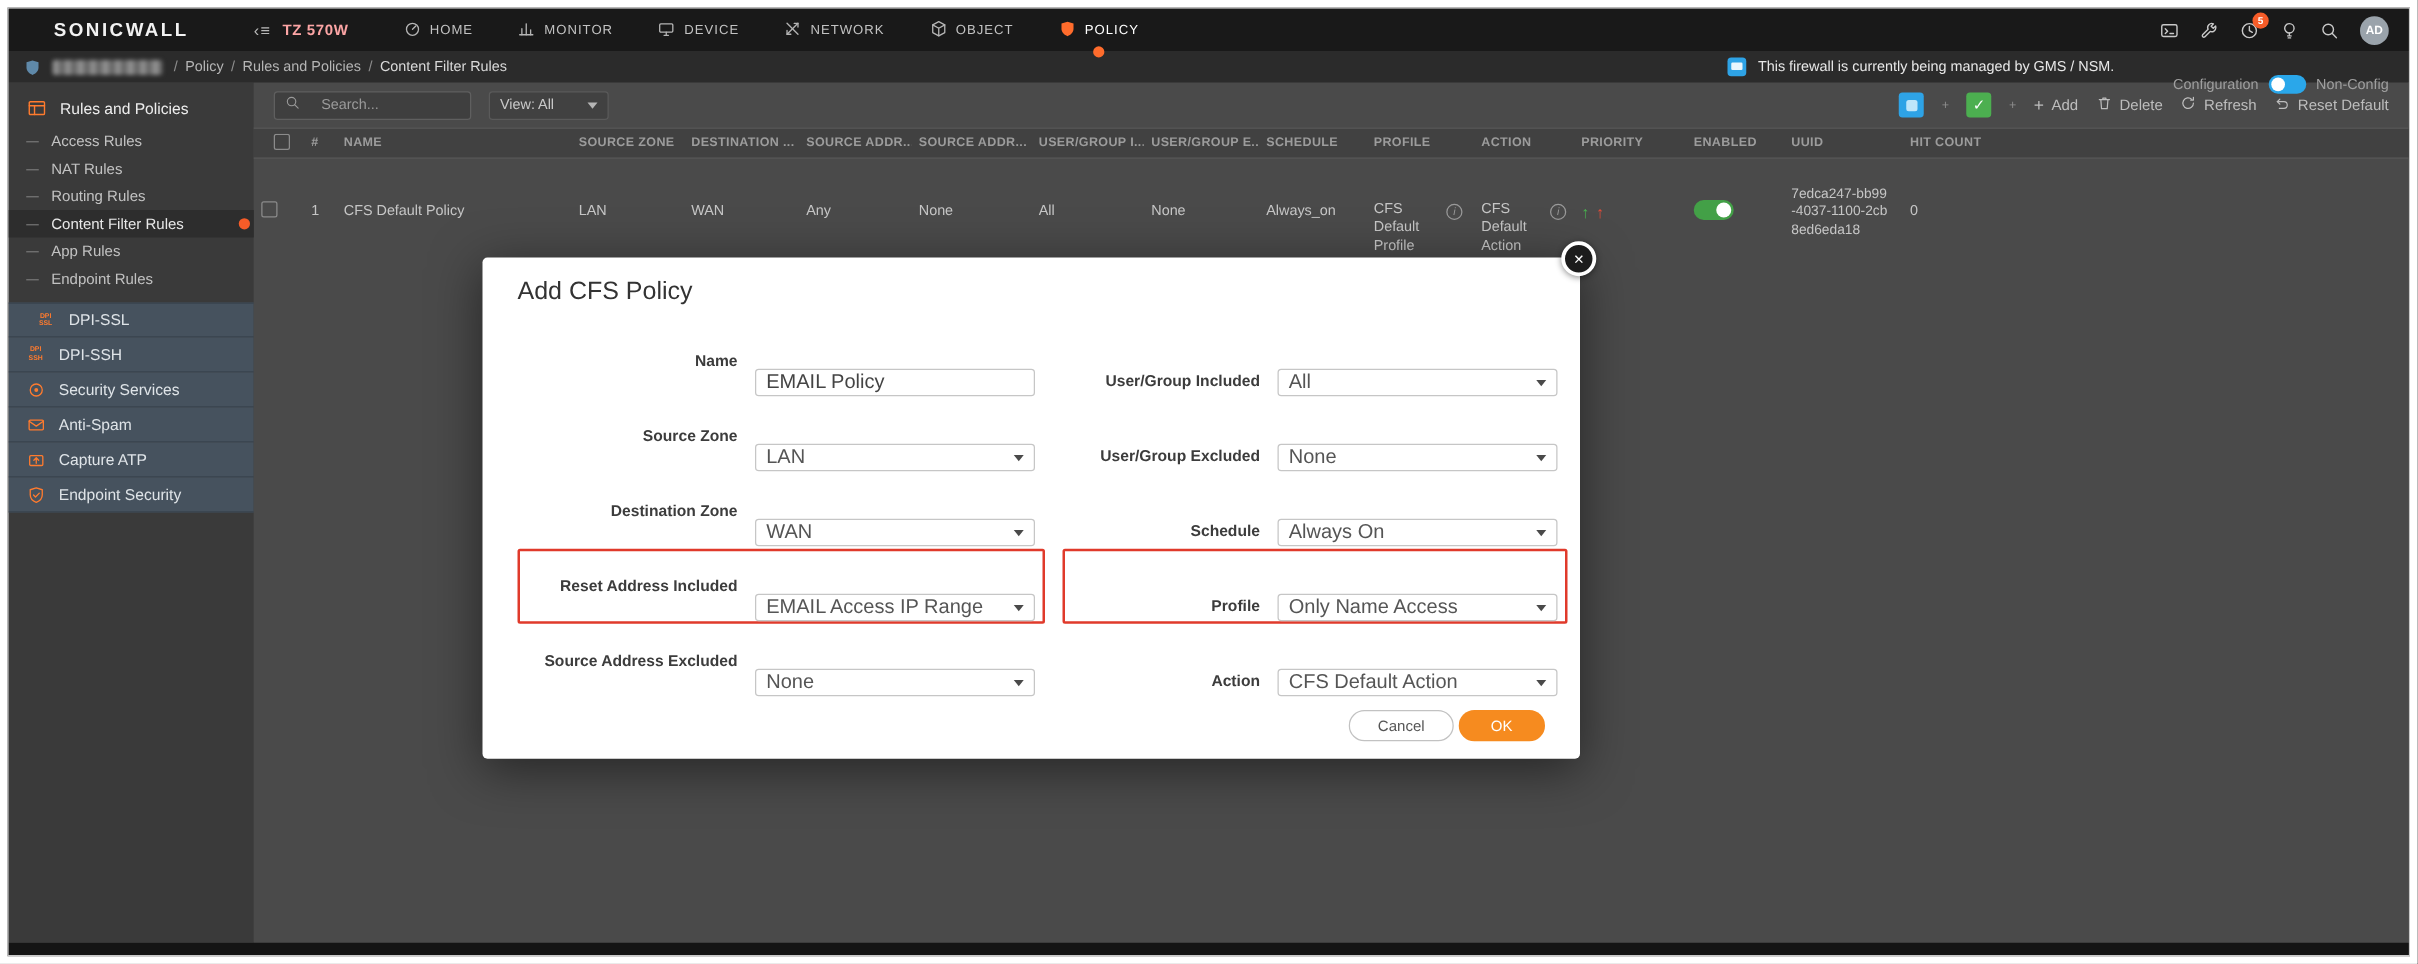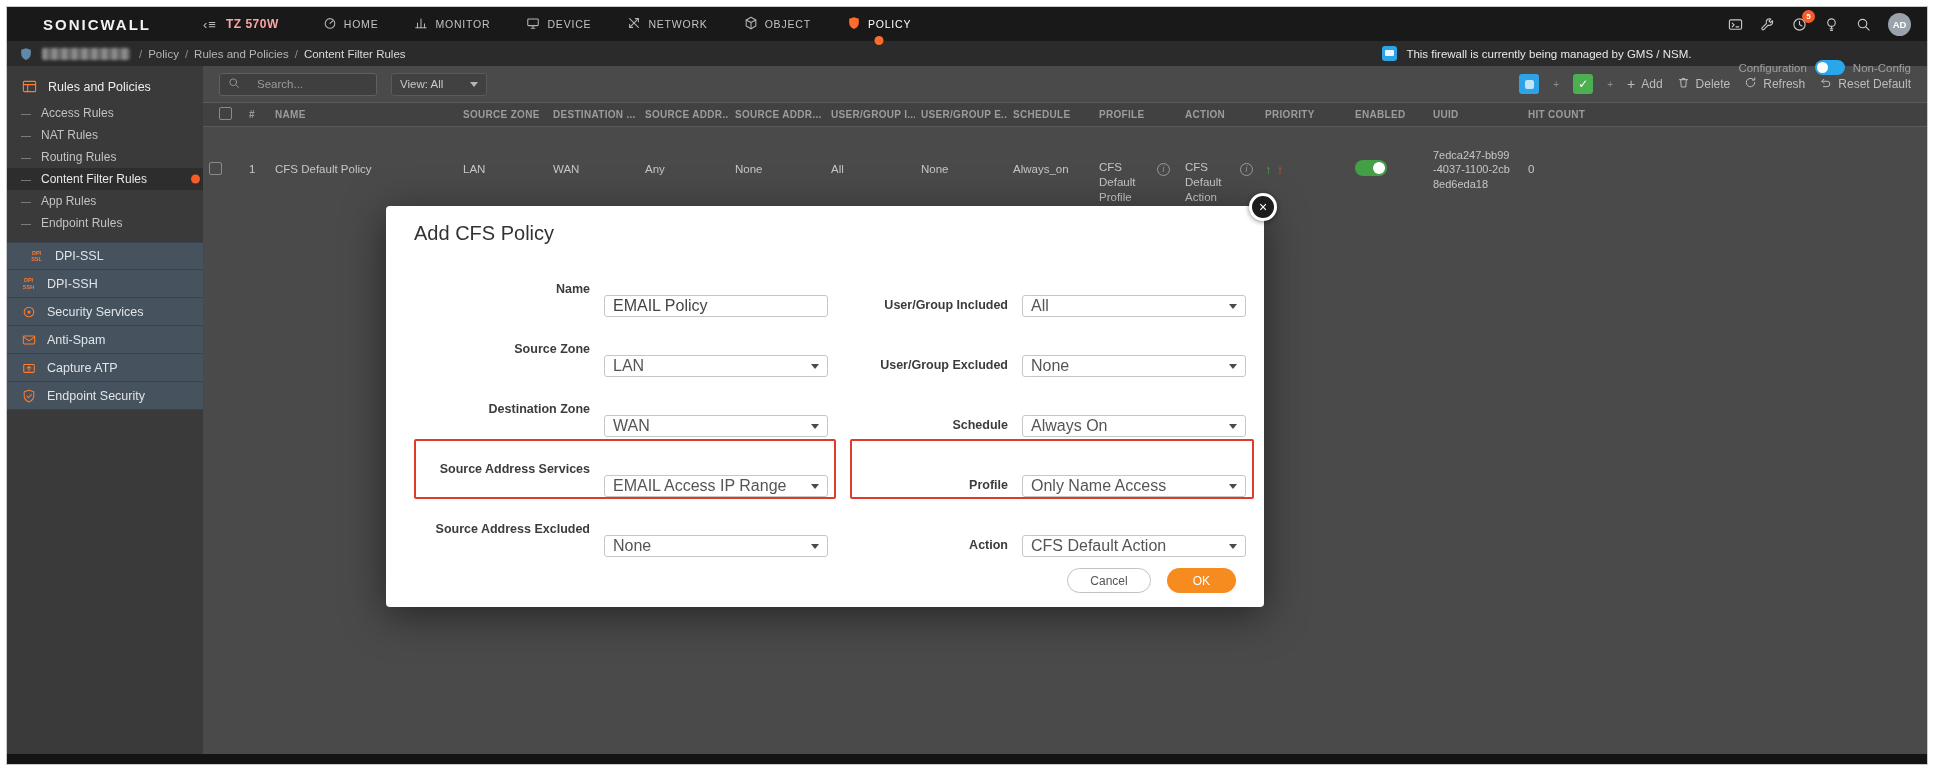--- a/index.html
+++ b/index.html
@@ -101,21 +101,21 @@
   .modal-close { position:absolute; top:-13px; right:-13px; width:28px; height:28px; border-radius:50%; background:#1c1c1c; border:3px solid #fff; color:#fff; display:flex; align-items:center; justify-content:center; font-size:14px; cursor:pointer; box-shadow:0 1px 5px rgba(0,0,0,.45); }
   .form-cols { display:flex; gap:14px; }
   .frow { display:flex; align-items:center; border:2px solid transparent; border-radius:2px; padding:0 6px; margin-bottom:0; }
   .frow.hl { border-color:#e03a2b; }
   .flabel { text-align:right; font-size:12.5px; font-weight:bold; color:#3c3c3c; margin-right:14px; flex:0 0 auto; }
   .fcol.left .flabel { width:168px; }
   .fcol.right .flabel { width:150px;margin-top:32px; }
   .fctrl { width:224px; height:22px; border:1px solid #c6c6c6; border-radius:3px; display:flex; align-items:center; justify-content:space-between; padding:0 8px; font-size:16px; color:#555; background:#fff; cursor:pointer;margin-top:34px; }
   input.fctrl { cursor:text; color:#444; font-family:inherit; outline:none; }
   .fcaret { width:0; height:0; border-left:4px solid transparent; border-right:4px solid transparent; border-top:5px solid #4a4a4a; }
-  .modal-actions { display:flex; justify-content:flex-end; gap:16px; margin-top:9px; }
+  .modal-actions { display:flex; justify-content:flex-end; gap:4px; margin-top:9px; }
   .btn-cancel { height:25px; padding:0 22px; border-radius:13px; border:1px solid #c2c2c2; background:#fff; color:#555; font-size:12px; cursor:pointer; font-family:inherit; }
   .btn-ok { height:25px; padding:0 26px; border-radius:13px; border:none; background:#f68b1f; color:#fff; font-size:12px; cursor:pointer; font-family:Liberation Sans, sans-serif; }
 </style>
 </head>
 <body>
 
 <div class="screen">
 <div class="inner">
 
   <header class="topbar">
@@ -430,21 +430,21 @@
             </span>
           </div>
           <div class="frow">
             <span class="flabel">Destination Zone</span>
             <span class="fctrl">
               <span>WAN</span>
               <span class="fcaret"></span>
             </span>
           </div>
           <div class="frow hl">
-            <span class="flabel">Source Address Services</span>
+            <span class="flabel">Reset Address Included</span>
             <span class="fctrl">
               <span>EMAIL Access IP Range</span>
               <span class="fcaret"></span>
             </span>
           </div>
           <div class="frow">
             <span class="flabel">Source Address Excluded</span>
             <span class="fctrl">
               <span>None</span>
               <span class="fcaret"></span>

